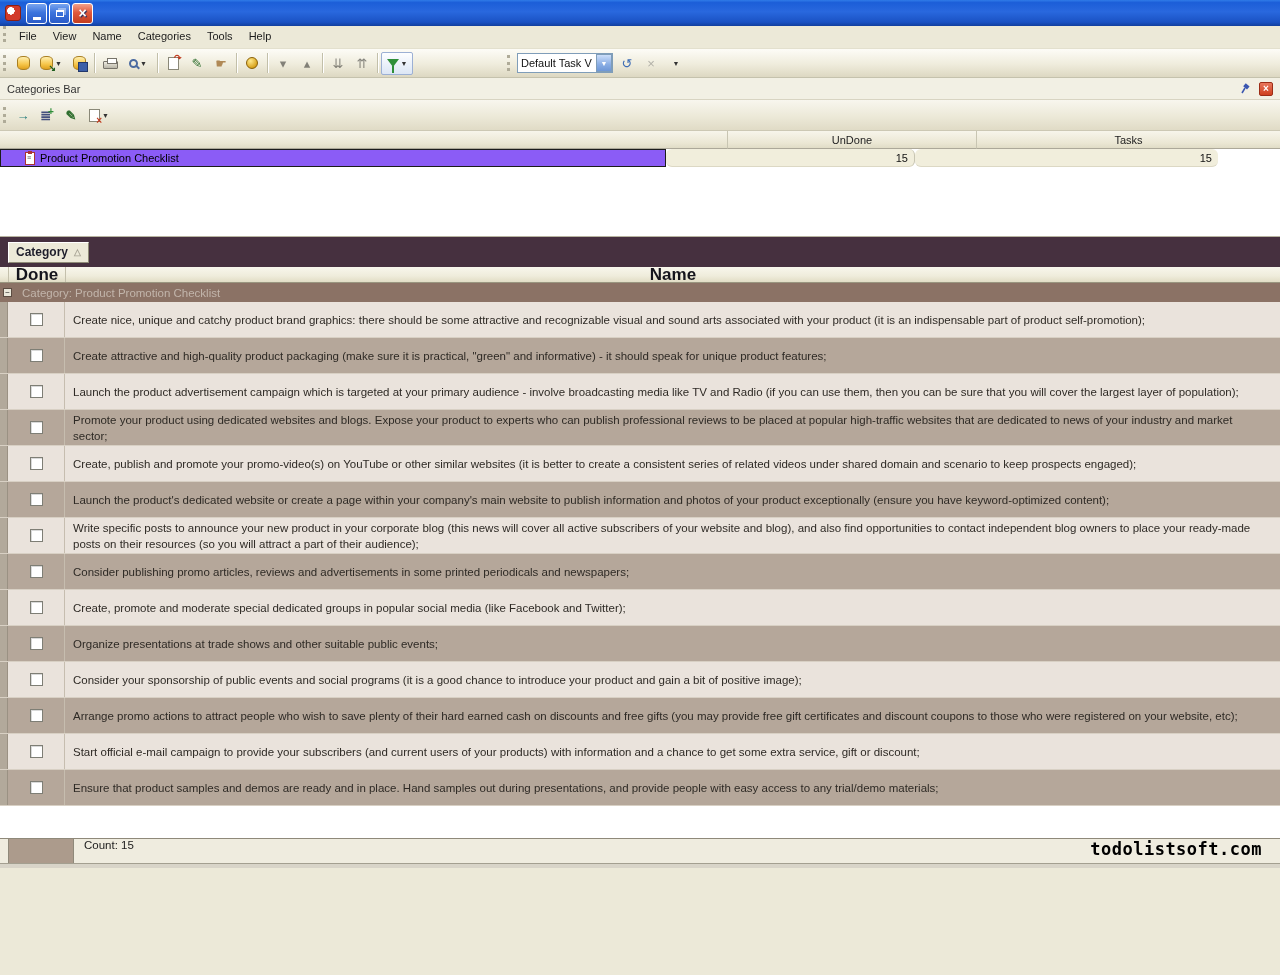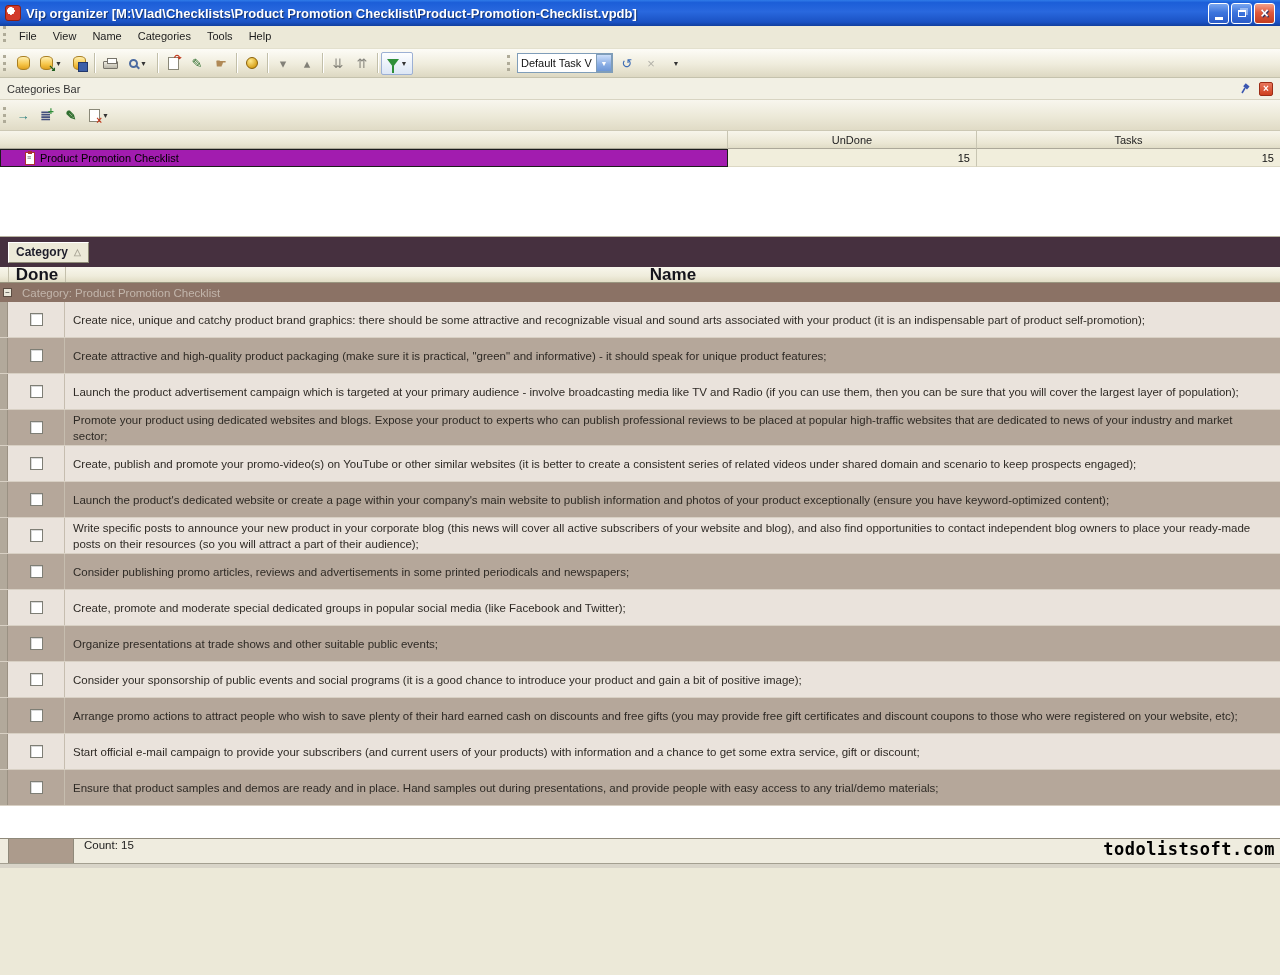--- a/index.html
+++ b/index.html
@@ -64,25 +64,25 @@
   .pin{width:14px;height:14px;margin-right:6px;display:flex;align-items:center;justify-content:center;}
   .pclose{width:14px;height:14px;border-radius:2px;border:1px solid #9c2c16;background:linear-gradient(#E8775C,#CE3F1E);color:#fff;font-size:10px;font-weight:bold;display:flex;align-items:center;justify-content:center;line-height:1;}
   .cat-toolbar{height:31px;display:flex;align-items:center;background:linear-gradient(180deg,#F8F6EE 0%,#ECE9D8 55%,#E0DBC6 100%);border-bottom:1px solid #CCC8B4;}
   .ct-ic{font-size:13px;font-weight:bold;line-height:1;}
   .plus{color:#2F8F39;font-size:10px;font-weight:bold;margin-left:-3px;margin-top:-8px;}
   
   .treegrid{height:106px;background:#fff;border-bottom:1px solid #B8B4A0;font-size:11px;}
   .tg-header{display:flex;height:18px;}
   .tg-hcell{background:linear-gradient(#F7F5EB,#EBE7D4 70%,#E0DCC6);border-right:1px solid #C8C5B2;border-bottom:1px solid #ACA899;display:flex;align-items:center;justify-content:center;color:#222;}
   .tg-row{display:flex;height:18px;}
-  .tg-tree{width:728px;display:flex;align-items:center;border:1px solid #1c1c1c;background:#a21caf;padding-left:24px;gap:5px;}
+  .tg-tree{width:666px;display:flex;align-items:center;border:1px solid #1c1c1c;background:#8b5cf6;padding-left:24px;gap:5px;}
   .clip{width:10px;height:13px;background:#fff;border:1px solid #A33;position:relative;}
   .clip::before{content:"";position:absolute;top:-2px;left:2px;width:4px;height:3px;background:#A33;}
   .clip::after{content:"≡";position:absolute;font-size:7px;left:1px;top:1px;color:#555;}
-  .tg-val{background:#F1EEDC;border-right:1px solid #C8C5B2;border-bottom:1px solid #DCD8C4;display:flex;align-items:center;justify-content:flex-end;padding-right:6px;color:#111;}
+  .tg-val{background:#F1EEDC;border-right:1px solid #C8C5B2;border-bottom:1px solid #DCD8C4;display:flex;align-items:center;justify-content:flex-end;padding-right:6px;color:#111;border-radius:6px;}
   
   .groupbar{height:30px;background:#46303F;display:flex;align-items:center;padding-left:8px;}
   .groupfield{height:21px;display:flex;align-items:center;padding:0 7px;gap:6px;
     background:#ECE9D8;border:1px solid;border-color:#FFFFFF #8E8B77 #8E8B77 #FFFFFF;
     font-weight:bold;font-size:12px;color:#1d1d2b;}
   .sort-asc{color:#AAA697;font-size:9px;}
   
   .colheader{height:16px;display:flex;background:linear-gradient(180deg,#F8F6EC 0%,#EFECDB 60%,#E1DDC5 100%);border-bottom:1px solid #99957F;font-weight:bold;font-size:17px;color:#15151d;}
   .ch-indent{width:9px;border-right:1px solid #C4C0AC;}
   .ch-done{width:57px;display:flex;align-items:center;justify-content:center;border-right:1px solid #C4C0AC;}
@@ -97,29 +97,28 @@
   .trow:nth-child(even){background:#B5A79A;}
   .indent{width:8px;background:#B2A99B;border-right:1px solid #9A9183;flex:0 0 auto;}
   .dcell{width:57px;display:flex;align-items:center;justify-content:center;border-right:1px solid #C6BDAF;flex:0 0 auto;}
   .cb{width:13px;height:13px;background:#fff;border:1px solid #7E7E75;box-shadow:inset 1px 1px 0 #d9d9d9;}
   .ncell{flex:1;display:flex;align-items:center;padding:4px 10px 4px 8px;font-size:11.5px;line-height:16px;color:#2E2A25;}
   .fill-white{height:32px;background:#fff;}
   
   .footer{height:25px;background:#EFECDF;border-top:1px solid #8F897A;display:flex;align-items:flex-start;}
   .foot-block{width:66px;height:100%;background:#AC9B8C;border-right:1px solid #8F897A;margin-left:8px;border-left:1px solid #8F897A;flex:0 0 auto;}
   .foot-count{padding-left:10px;font-size:11.5px;color:#1c1c1c;flex:1;}
-  .watermark{font-family:"DejaVu Sans Mono", monospace;font-weight:bold;font-size:17px;color:#000;padding-right:5px;letter-spacing:0.5px;}
+  .watermark{font-family:"DejaVu Sans Mono", monospace;font-weight:bold;font-size:17px;color:#000;padding-right:18px;letter-spacing:0.5px;}
   .bottom-edge{height:5px;background:#D8D4C8;border-top:1px solid #A39F90;}
 </style>
 </head>
 <body>
 
 <div class="titlebar">
   <span class="app-ic"></span>
-  <span class="title-text">Vip organizer [M:\Vlad\Checklists\Product Promotion Checklist\Product-Promotion-Checklist.vpdb]</span>
   <span class="winbtns">
     <span class="wbtn min">
         <span></span>
       </span>
     <span class="wbtn restore">
         <span></span>
       </span>
     <span class="wbtn close">×</span>
   </span>
 </div>

